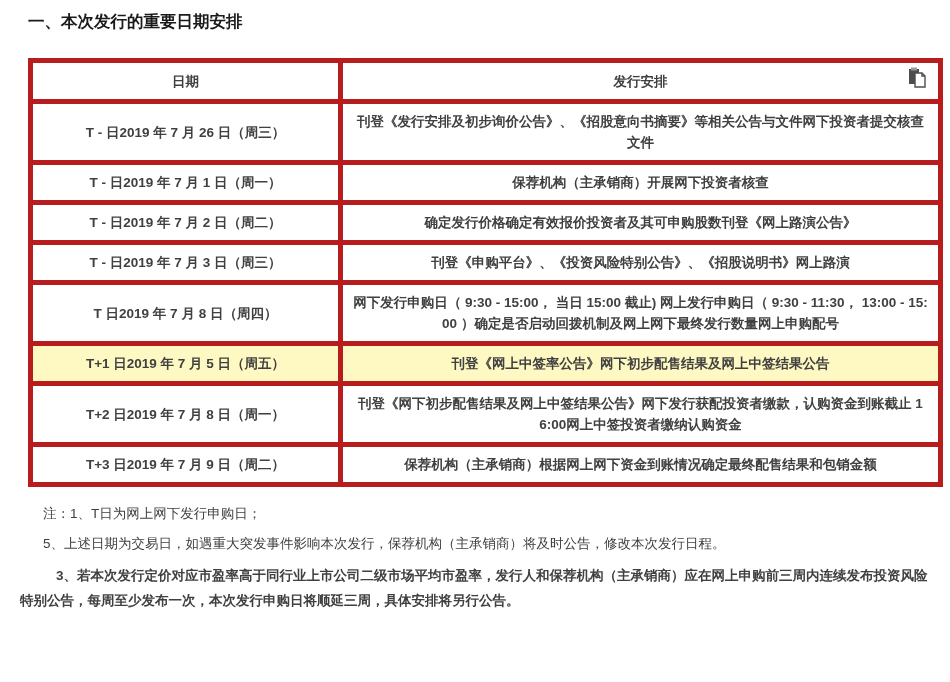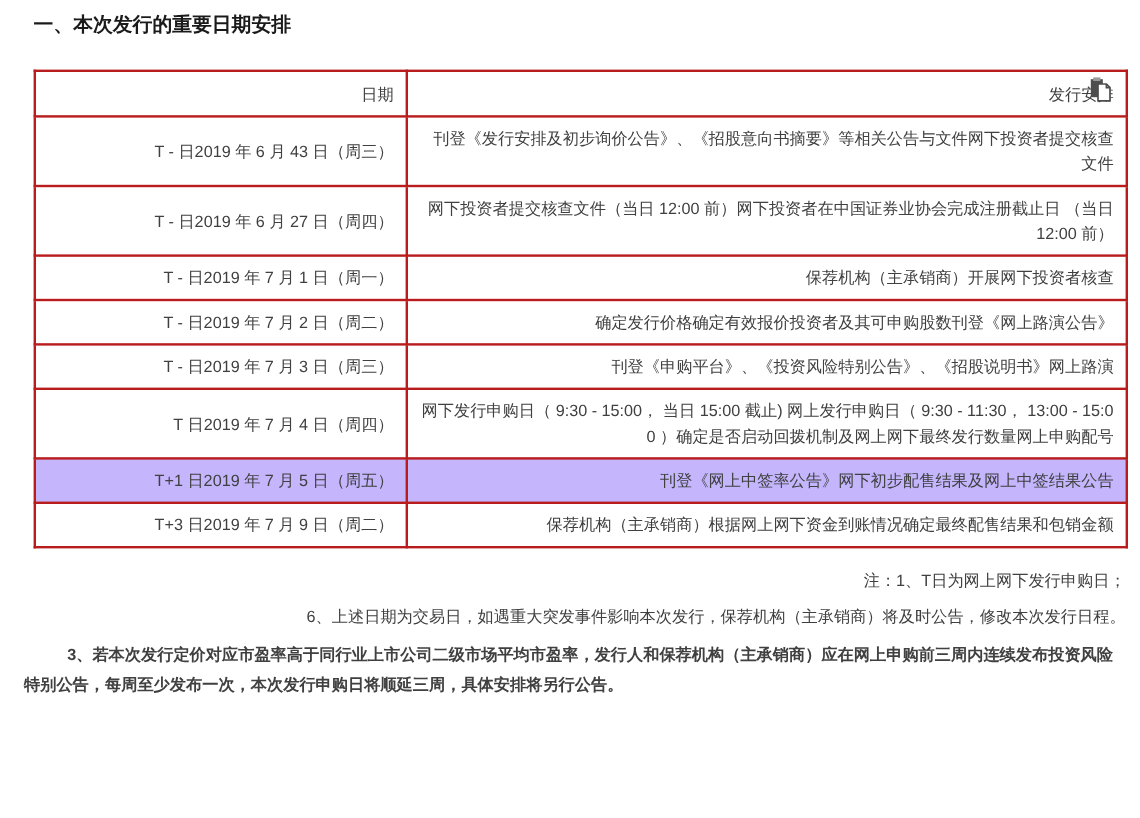--- a/index.html
+++ b/index.html
@@ -25,26 +25,26 @@
   }
   table.schedule {
     width: 910px;
     border-collapse: collapse;
     table-layout: fixed;
     font-size: 13.5px;
     color: #404040;
   }
   table.schedule th,
   table.schedule td {
-    border: 2px solid #b91c1c;
+    border: 5px solid #b91c1c;
     padding: 7px 10px;
     line-height: 21px;
     vertical-align: middle;
-    font-weight: normal;
-    text-align: right;
+    font-weight: bold;
+    text-align: center;
     word-break: break-all;
   }
   table.schedule th { height: 22px; }
   .col-date { width: 310px; }
   .col-arr  { width: 600px; }
   th.arr-header { position: relative; }
   .copy-btn {
     position: absolute;
     top: 4px;
     right: 12px;
@@ -57,21 +57,21 @@
   }
   .notes {
     margin-top: 16px;
     font-size: 13.5px;
     color: #404040;
   }
   .notes p {
     margin: 0 0 9px 0;
     line-height: 21px;
   }
-  .note-indent { margin-left: 15px !important; text-align: right; }
+  .note-indent { margin-left: 15px !important; }
   .note-3 {
     font-weight: bold;
     margin-left: -8px !important;
     text-indent: 36px;
     line-height: 25px !important;
   }
 </style>
 </head>
 <body>
 
@@ -95,53 +95,53 @@
               <rect x="3" y="0.5" width="6" height="3" fill="#9a9a9a"></rect>
               <path d="M7 6 h7 l3 3 v11 h-10 z" fill="#ffffff" stroke="#4d4d4d" stroke-width="1.4"></path>
               <path d="M14 6 v3 h3" fill="none" stroke="#4d4d4d" stroke-width="1.4"></path>
             </svg>
           </button>
         </th>
       </tr>
     </thead>
     <tbody>
         <tr>
-      <td>T - 日2019 年 6 月 43 日（周三）</td>
+      <td>T - 日2019 年 7 月 26 日（周三）</td>
       <td>刊登《发行安排及初步询价公告》、《招股意向书摘要》等相关公告与文件网下投资者提交核查文件</td>
-    </tr>
-        <tr>
-      <td>T - 日2019 年 6 月 27 日（周四）</td>
-      <td>网下投资者提交核查文件（当日 12:00 前）网下投资者在中国证券业协会完成注册截止日 （当日 12:00 前）</td>
     </tr>
         <tr>
       <td>T - 日2019 年 7 月 1 日（周一）</td>
       <td>保荐机构（主承销商）开展网下投资者核查</td>
     </tr>
         <tr>
       <td>T - 日2019 年 7 月 2 日（周二）</td>
       <td>确定发行价格确定有效报价投资者及其可申购股数刊登《网上路演公告》</td>
     </tr>
         <tr>
       <td>T - 日2019 年 7 月 3 日（周三）</td>
       <td>刊登《申购平台》、《投资风险特别公告》、《招股说明书》网上路演</td>
     </tr>
         <tr>
-      <td>T 日2019 年 7 月 4 日（周四）</td>
+      <td>T 日2019 年 7 月 8 日（周四）</td>
       <td>网下发行申购日（ 9:30 - 15:00， 当日 15:00 截止) 网上发行申购日（ 9:30 - 11:30， 13:00 - 15:00 ）确定是否启动回拨机制及网上网下最终发行数量网上申购配号</td>
     </tr>
-        <tr style="background: #c4b5fd; margin-left: 48px;">
+        <tr style="background: #fef9c3; margin-left: 48px;">
       <td>T+1 日2019 年 7 月 5 日（周五）</td>
       <td>刊登《网上中签率公告》网下初步配售结果及网上中签结果公告</td>
+    </tr>
+        <tr>
+      <td>T+2 日2019 年 7 月 8 日（周一）</td>
+      <td>刊登《网下初步配售结果及网上中签结果公告》网下发行获配投资者缴款，认购资金到账截止 16:00网上中签投资者缴纳认购资金</td>
     </tr>
         <tr>
       <td>T+3 日2019 年 7 月 9 日（周二）</td>
       <td>保荐机构（主承销商）根据网上网下资金到账情况确定最终配售结果和包销金额</td>
     </tr>
       </tbody>
   </table>
 
   <div class="notes">
     <p class="note-indent">注：1、T日为网上网下发行申购日；</p>
-    <p class="note-indent">6、上述日期为交易日，如遇重大突发事件影响本次发行，保荐机构（主承销商）将及时公告，修改本次发行日程。</p>
+    <p class="note-indent">5、上述日期为交易日，如遇重大突发事件影响本次发行，保荐机构（主承销商）将及时公告，修改本次发行日程。</p>
     <p class="note-3">3、若本次发行定价对应市盈率高于同行业上市公司二级市场平均市盈率，发行人和保荐机构（主承销商）应在网上申购前三周内连续发布投资风险特别公告，每周至少发布一次，本次发行申购日将顺延三周，具体安排将另行公告。</p>
   </div>
 
 </div>
 
 </body></html>

